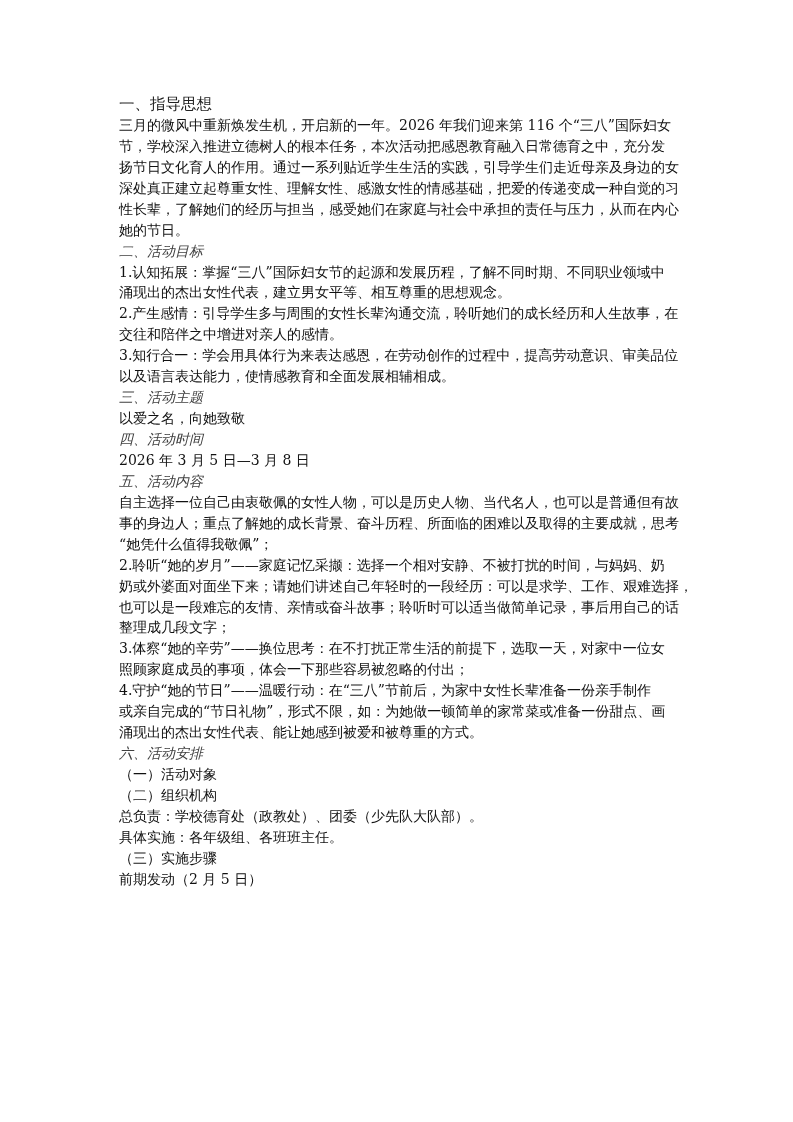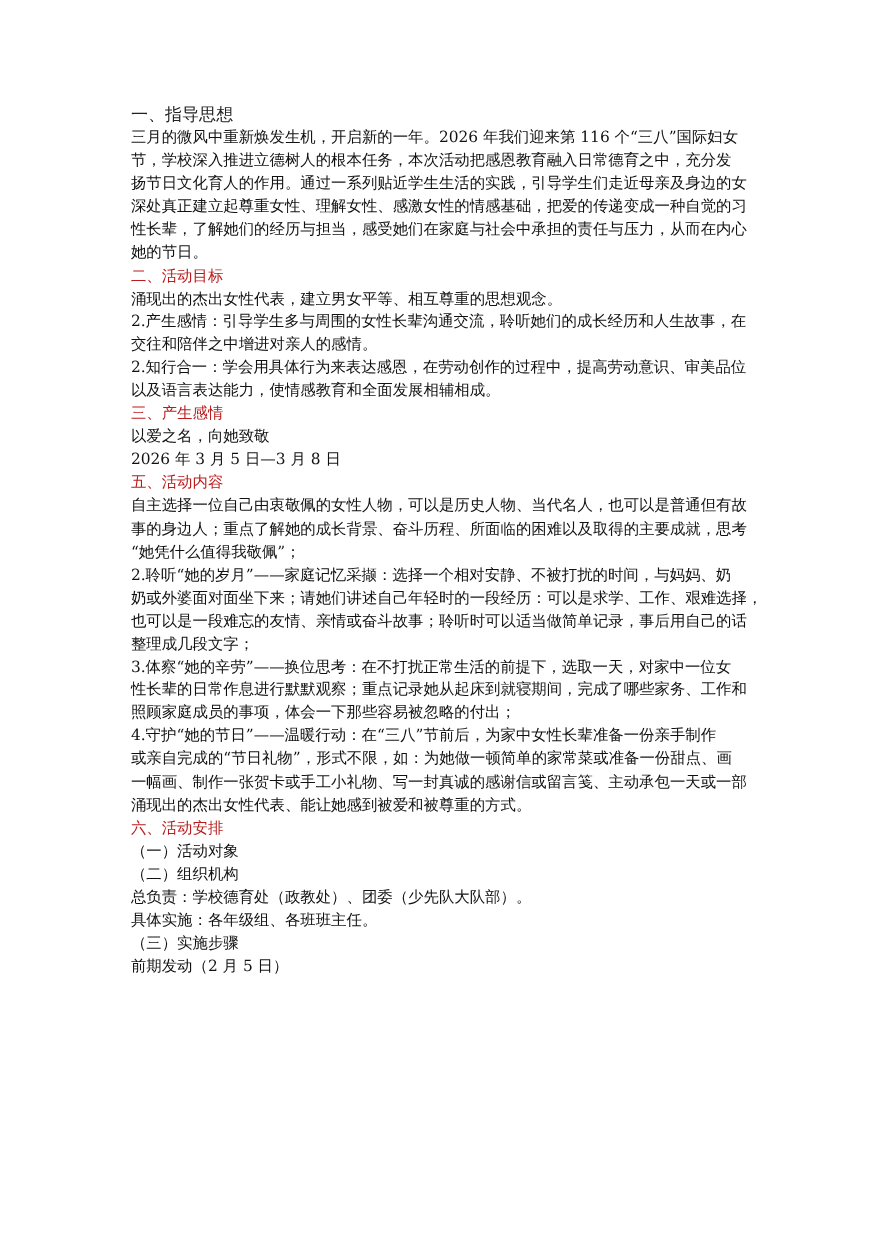--- a/index.html
+++ b/index.html
@@ -9,66 +9,66 @@
     left: 119px;
     top: 94px;
     width: 560px;
     font-family: "DejaVu Serif", "Liberation Serif", serif;
     font-size: 14px;
     line-height: 20.93px;
     color: #111111;
   }
   .line { white-space: nowrap; margin: 0; }
   .h1 { font-size: 15.5px; color: #222; }
-  .h2 { color: #b91c1c; }
+  .h2 { color: #404040; font-style: italic; }
 </style>
 </head>
 <body>
 
 <div class="page">
 
   <div class="line h1">一、指导思想</div>
   <div>
     <div class="line">三月的微风中重新焕发生机，开启新的一年。2026 年我们迎来第 116 个“三八”国际妇女</div>
     <div class="line">节，学校深入推进立德树人的根本任务，本次活动把感恩教育融入日常德育之中，充分发</div>
     <div class="line">扬节日文化育人的作用。通过一系列贴近学生生活的实践，引导学生们走近母亲及身边的女</div>
     <div class="line">深处真正建立起尊重女性、理解女性、感激女性的情感基础，把爱的传递变成一种自觉的习</div>
     <div class="line">性长辈，了解她们的经历与担当，感受她们在家庭与社会中承担的责任与压力，从而在内心</div>
     <div class="line">她的节日。</div>
   </div>
 
   <div class="line h2">二、活动目标</div>
   <div>
+    <div class="line">1.认知拓展：掌握“三八”国际妇女节的起源和发展历程，了解不同时期、不同职业领域中</div>
     <div class="line">涌现出的杰出女性代表，建立男女平等、相互尊重的思想观念。</div>
     <div class="line">2.产生感情：引导学生多与周围的女性长辈沟通交流，聆听她们的成长经历和人生故事，在</div>
     <div class="line">交往和陪伴之中增进对亲人的感情。</div>
-    <div class="line">2.知行合一：学会用具体行为来表达感恩，在劳动创作的过程中，提高劳动意识、审美品位</div>
+    <div class="line">3.知行合一：学会用具体行为来表达感恩，在劳动创作的过程中，提高劳动意识、审美品位</div>
     <div class="line">以及语言表达能力，使情感教育和全面发展相辅相成。</div>
   </div>
 
-  <div class="line h2">三、产生感情</div>
+  <div class="line h2">三、活动主题</div>
   <div class="line">以爱之名，向她致敬</div>
 
+  <div class="line h2">四、活动时间</div>
   <div class="line">2026 年 3 月 5 日—3 月 8 日</div>
 
   <div class="line h2">五、活动内容</div>
   <div>
     <div class="line">自主选择一位自己由衷敬佩的女性人物，可以是历史人物、当代名人，也可以是普通但有故</div>
     <div class="line">事的身边人；重点了解她的成长背景、奋斗历程、所面临的困难以及取得的主要成就，思考</div>
     <div class="line">“她凭什么值得我敬佩”；</div>
     <div class="line">2.聆听“她的岁月”——家庭记忆采撷：选择一个相对安静、不被打扰的时间，与妈妈、奶</div>
     <div class="line">奶或外婆面对面坐下来；请她们讲述自己年轻时的一段经历：可以是求学、工作、艰难选择，</div>
     <div class="line">也可以是一段难忘的友情、亲情或奋斗故事；聆听时可以适当做简单记录，事后用自己的话</div>
     <div class="line">整理成几段文字；</div>
     <div class="line">3.体察“她的辛劳”——换位思考：在不打扰正常生活的前提下，选取一天，对家中一位女</div>
-    <div class="line">性长辈的日常作息进行默默观察；重点记录她从起床到就寝期间，完成了哪些家务、工作和</div>
     <div class="line">照顾家庭成员的事项，体会一下那些容易被忽略的付出；</div>
     <div class="line">4.守护“她的节日”——温暖行动：在“三八”节前后，为家中女性长辈准备一份亲手制作</div>
     <div class="line">或亲自完成的“节日礼物”，形式不限，如：为她做一顿简单的家常菜或准备一份甜点、画</div>
-    <div class="line">一幅画、制作一张贺卡或手工小礼物、写一封真诚的感谢信或留言笺、主动承包一天或一部</div>
     <div class="line">涌现出的杰出女性代表、能让她感到被爱和被尊重的方式。</div>
   </div>
 
   <div class="line h2">六、活动安排</div>
   <div>
     <div class="line">（一）活动对象</div>
     <div class="line">（二）组织机构</div>
     <div class="line">总负责：学校德育处（政教处）、团委（少先队大队部）。</div>
     <div class="line">具体实施：各年级组、各班班主任。</div>
     <div class="line">（三）实施步骤</div>

